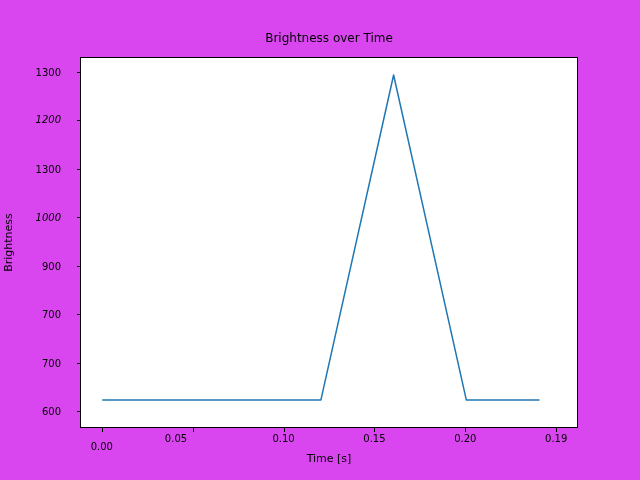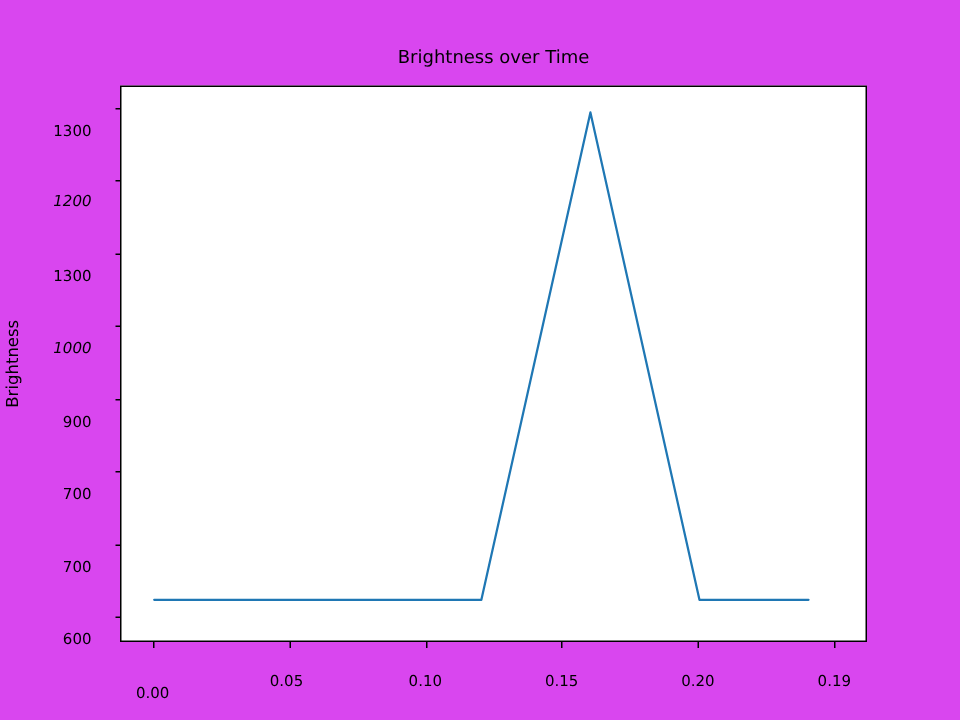--- a/index.html
+++ b/index.html
@@ -48,21 +48,20 @@
     width: 498px;
     height: 371px;
     display: block;
   }
   .tick-label {
     position: absolute;
     font-size: 10px;
     color: #000000;
     white-space: nowrap;
     line-height: 11px;
-    margin-top: 16px;
   }
   .ytick-label {
     text-align: right;
     right: 0;
     transform: translateY(-50%);
   }
   .xtick-label {
     text-align: center;
     transform: translateX(-50%);
   }
@@ -139,27 +138,28 @@
     </div>
 
   <div id="plot-area">
     <svg id="plot-svg" viewBox="0 0 498 371" preserveAspectRatio="none">
       <polyline id="data-line" fill="none" stroke-linejoin="round" stroke-linecap="round" points="21.81,341.90 39.99,341.90 58.16,341.90 76.34,341.90 94.51,341.90 112.69,341.90 130.86,341.90 149.04,341.90 167.21,341.90 185.39,341.90 203.56,341.90 221.74,341.90 239.91,341.90 312.61,16.97 385.31,341.90 403.49,341.90 421.66,341.90 439.84,341.90 458.01,341.90" stroke="#1f77b4" stroke-width="1.5"></polyline>
     </svg>
   </div>
 
   <div id="xtick-labels">
       <div class="tick-label xtick-label" style="left: 21.8102px; top: 8px;">0.00</div>
-      <div class="tick-label xtick-label" style="left: 111px; top: 0px;">0.05</div>
+      <div class="tick-label xtick-label" style="left: 96px; top: 0px;">0.05</div>
       <div class="tick-label xtick-label" style="left: 203.562px; top: 0px;">0.10</div>
       <div class="tick-label xtick-label" style="left: 294.438px; top: 0px;">0.15</div>
       <div class="tick-label xtick-label" style="left: 385.314px; top: 0px;">0.20</div>
       <div class="tick-label xtick-label" style="left: 476.19px; top: 0px;">0.19</div>
     </div>
 
+  <div id="xlabel">Time [s]</div>
 
 <div class="tick-mark ytick-mark" style="top: 411.026px;"></div>
     <div class="tick-mark ytick-mark" style="top: 362.529px;"></div>
     <div class="tick-mark ytick-mark" style="top: 314.033px;"></div>
     <div class="tick-mark ytick-mark" style="top: 265.536px;"></div>
     <div class="tick-mark ytick-mark" style="top: 217.039px;"></div>
     <div class="tick-mark ytick-mark" style="top: 168.542px;"></div>
     <div class="tick-mark ytick-mark" style="top: 120.046px;"></div>
     <div class="tick-mark ytick-mark" style="top: 71.549px;"></div>
     <div class="tick-mark xtick-mark" style="left: 101.81px;"></div>

